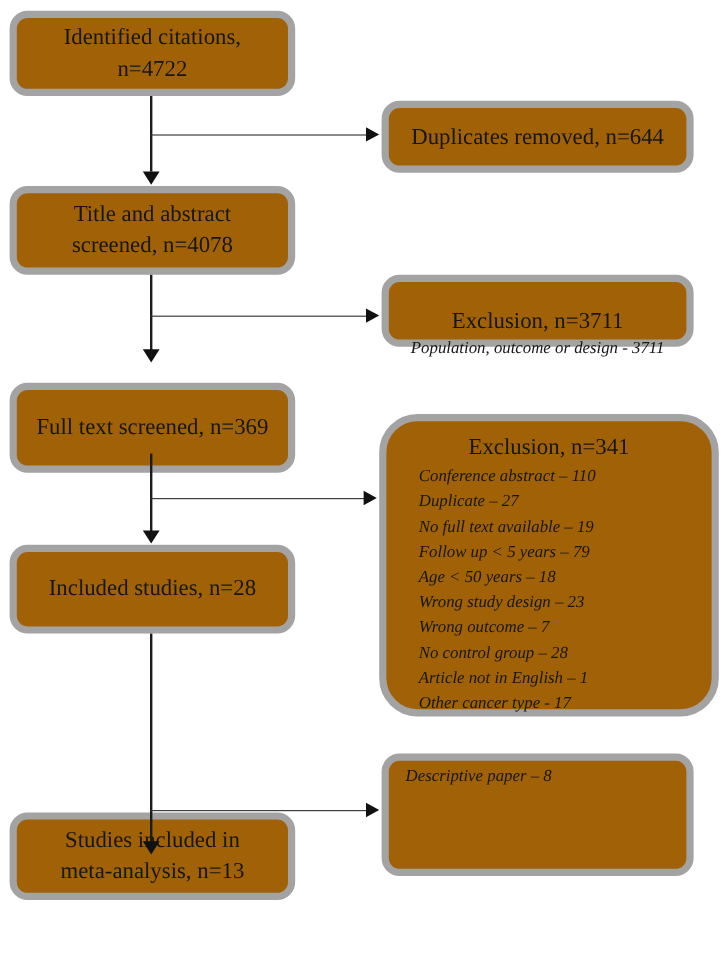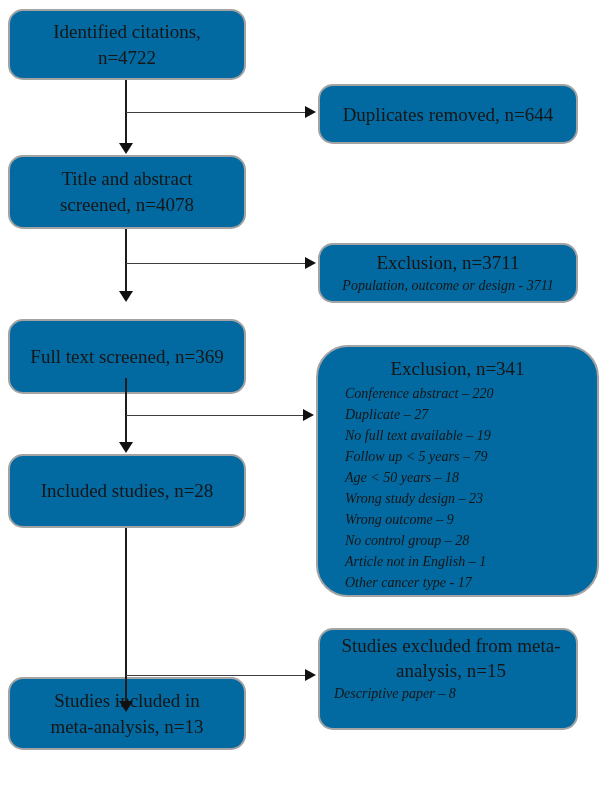--- a/index.html
+++ b/index.html
@@ -11,23 +11,23 @@
   .canvas {
     position: relative;
     width: 602px;
     height: 796px;
     background: #ffffff;
     overflow: hidden;
     color: #161616;
   }
   .box {
     position: absolute;
-    border: 2px solid #a3a3a3;
+    border: 6px solid #a3a3a3;
     border-radius: 15px;
-    background: #0369a1;
+    background: #a16207;
     box-sizing: border-box;
   }
   .main-box {
     left: 8px;
     width: 238px;
     display: flex;
     align-items: center;
     justify-content: center;
     text-align: center;
   }
@@ -104,42 +104,40 @@
 
   <div class="box main-box" style="top:677px; height:73px;">
     <div class="main-label">Studies included in
 meta-analysis, n=13</div>
   </div>
 
   <div class="box side-box" style="top:84px; height:60px; display:flex; align-items:center; justify-content:center;">
     <div class="side-title">Duplicates removed, n=644</div>
   </div>
 
-  <div class="box side-box" style="top:243px; height:60px; padding-top:5px;">
+  <div class="box side-box" style="top:229px; height:60px; padding-top:20px;">
     <div class="side-title">Exclusion, n=3711</div>
     <div class="side-item centered">Population, outcome or design - 3711</div>
   </div>
 
   <div class="box side-box" style="left:316px; top:345px; width:283px; height:252px; border-radius:32px; padding:9px 10px 0 27px;">
     <div class="side-title" style="margin-right:17px; margin-bottom:2px;">Exclusion, n=341</div>
-    <div class="side-item">Conference abstract – 220</div>
+    <div class="side-item">Conference abstract – 110</div>
     <div class="side-item">Duplicate – 27</div>
     <div class="side-item">No full text available – 19</div>
     <div class="side-item">Follow up &lt; 5 years – 79</div>
     <div class="side-item">Age &lt; 50 years – 18</div>
     <div class="side-item">Wrong study design – 23</div>
-    <div class="side-item">Wrong outcome – 9</div>
+    <div class="side-item">Wrong outcome – 7</div>
     <div class="side-item">No control group – 28</div>
     <div class="side-item">Article not in English – 1</div>
     <div class="side-item">Other cancer type - 17</div>
   </div>
 
   <div class="box side-box" style="top:628px; height:102px; padding:3px 8px 0 14px;">
-    <div class="side-title">Studies excluded from meta-
-analysis, n=15</div>
     <div class="side-item">Descriptive paper – 8</div>
   </div>
 
   <div class="vline" style="left:125px; top:80px; height:63px;"></div>
   <div class="arrow-down" style="left:119px; top:143px;"></div>
 
   <div class="vline" style="left:125px; top:229px; height:63px;"></div>
   <div class="arrow-down" style="left:119px; top:291px;"></div>
 
   <div class="vline" style="left:125px; top:378px; height:65px;"></div>

